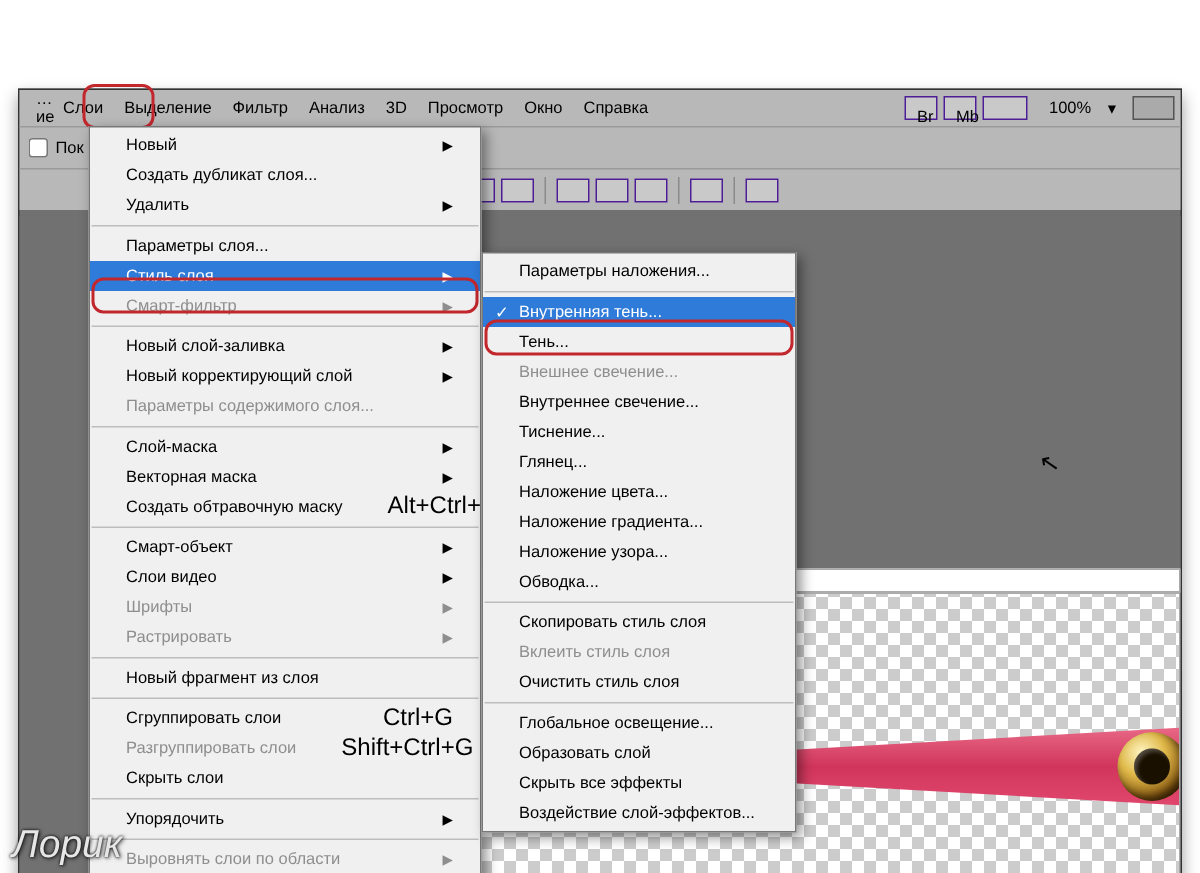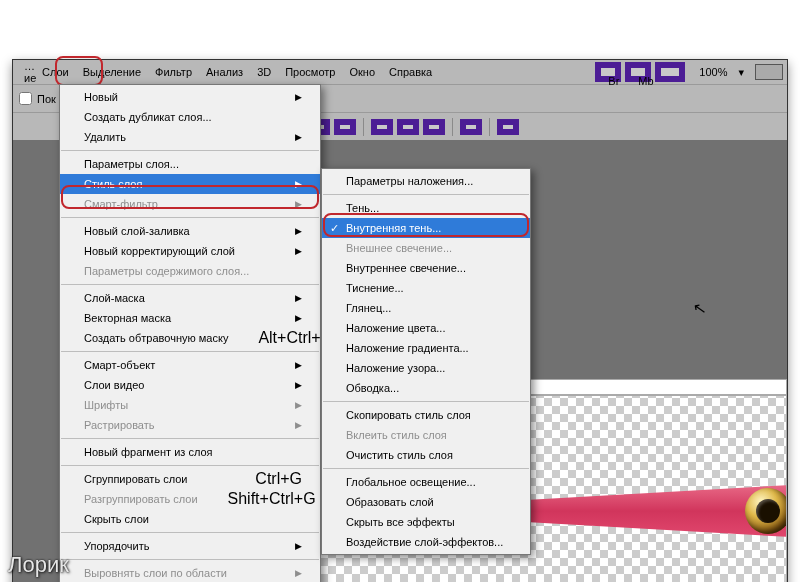--- a/index.html
+++ b/index.html
@@ -3,21 +3,21 @@
 <meta charset="utf-8">
 <style>
 * { margin: 0; padding: 0; box-sizing: border-box; font-family: "Segoe UI", Tahoma, Arial, sans-serif; font-size: 11px; }
 body { background: #fff; width: 800px; height: 582px; overflow: hidden; position: relative; }
 .frame { position: absolute; left: 12px; top: 59px; width: 776px; height: 530px; background: #717171; border: 1px solid #333; box-shadow: 0 4px 10px rgba(0,0,0,.4); }
 .menubar { background: #b8b8b8; height: 24px; display: flex; align-items: center; padding: 0 4px; color: #000; gap: 0; }
 .menubar span { padding: 4px 7px; cursor: default; user-select: none; }
 .menubar .ellipsis { width: 18px; text-align: left; }
 .layer-menu-hl { position: absolute; left: 42px; top: -4px; width: 48px; height: 30px; border: 2px solid #c1272d; border-radius: 8px; pointer-events: none; }
 .toolbar { background: #b8b8b8; height: 28px; border-top: 1px solid #9a9a9a; display: flex; align-items: center; padding: 0 6px; gap: 5px; }
-.tb-btn { width: 22px; height: 16px; background: #c9c9c9; border: 6px solid #4c1d95; }
+.tb-btn { width: 22px; height: 16px; background: #c9c9c9; border: 1px solid #4c1d95; }
 .tb-sep { width: 1px; height: 18px; background: #8a8a8a; margin: 0 3px; }
 .tb-label { color:#000; padding-right:4px; }
 .tb-zoom { color:#000; margin-left: auto; display:flex; align-items:center; gap:4px; }
 .tb-swatch { width: 28px; height: 16px; border: 1px solid #555; background: #aaa; display:inline-block; margin-left:4px;}
 .toolrow2 { background:#b8b8b8; height:28px; border-top:1px solid #9a9a9a; display:flex; align-items:center; justify-content:center; gap:4px; padding:0 8px; }
 .canvas { position:absolute; left:0; right:0; top:84px; bottom:0; background:#717171; overflow:hidden; }
 .ruler-h { position:absolute; left:210px; top:235px; right:0; height:16px; background:#fff; border:1px solid #aaa; display:flex; font-size:9px; color:#333;}
 .ruler-h span{ flex:0 0 50px; border-left:1px solid #888; padding-left:2px; text-align:left;}
 .checker { position:absolute; left:210px; top:251px; right:0; height:230px;
   background: repeating-conic-gradient(#ccc 0% 25%, #fff 0% 50%) 0/16px 16px; border:1px solid #aaa; overflow:hidden;}
@@ -27,21 +27,21 @@
 .cursor { position:absolute; left:680px; top:155px; color:#000; font-size:16px; transform: rotate(-10deg);}
 .dropdown { position:absolute; background:#f0f0f0; border:1px solid #777; box-shadow: 3px 3px 8px rgba(0,0,0,.45); padding:2px 0; }
 .dd-item { display:flex; justify-content:space-between; align-items:center; height:20px; padding: 0 18px 0 24px; color:#000; white-space:nowrap; position:relative;}
 .dd-item.sel { background:#2f7bd9; color:#fff; }
 .dd-item.disabled { color:#8e8e8e; }
 .dd-item .arrow { font-size:9px; color:inherit; margin-left:18px;}
 .dd-item .check::before { content:"✓"; position:absolute; left:8px; color:inherit; }
 .dd-sep { height:1px; background:#bdbdbd; margin:3px 1px; }
 .dd-item .sc { color:#000; font-size:16px; margin-left:30px;}
 .style-hl{ position:absolute; border:2px solid #c1272d; border-radius:8px; pointer-events:none; }
-.watermark{ position:absolute; left:8px; bottom:4px; color:#e6e6e6; font-size:22px; text-shadow:1px 1px 3px rgba(0,0,0,.7), 0 0 2px #000;}
+.watermark{ position:absolute; left:8px; bottom:4px; color:#e6e6e6; font-size:26px; font-style:italic; text-shadow:1px 1px 3px rgba(0,0,0,.7), 0 0 2px #000;}
 </style>
 </head>
 <body>
 
 <div class="frame">
 
   <div class="menubar">
     <span class="ellipsis">…ие</span>
     <span>Слои</span>
     <span>Выделение</span>
@@ -192,26 +192,26 @@
         <span class="arrow">▶</span>
       </div>
     </div>
   <div class="style-hl" style="left:48px; top:125px; width:258px; height:24px;"></div>
 
   <div class="dropdown" id="dd2" style="left:308px; top:108px; width:210px;">
       <div class="dd-item">
         <span>Параметры наложения...</span>
       </div>
       <div class="dd-sep"></div>
-      <div class="dd-item">
-        <span>Тень...</span>
-      </div>
       <div class="dd-item sel">
         <span class="check">Внутренняя тень...</span>
       </div>
+      <div class="dd-item">
+        <span>Тень...</span>
+      </div>
       <div class="dd-item disabled">
         <span>Внешнее свечение...</span>
       </div>
       <div class="dd-item">
         <span>Внутреннее свечение...</span>
       </div>
       <div class="dd-item">
         <span>Тиснение...</span>
       </div>
       <div class="dd-item">

